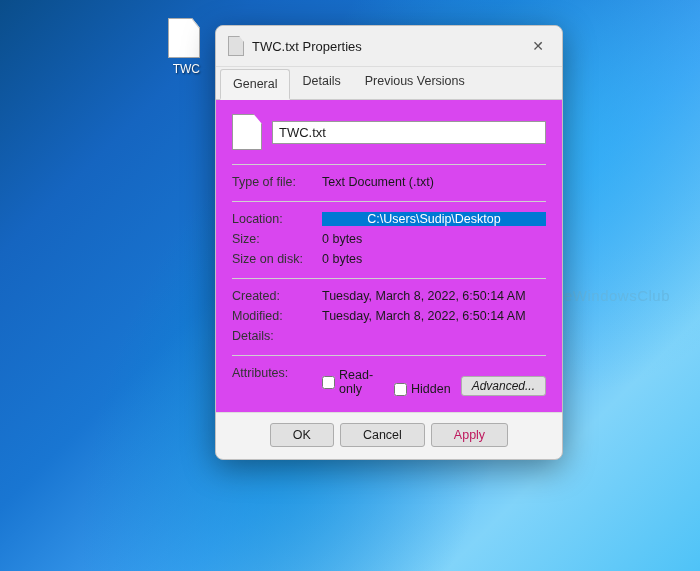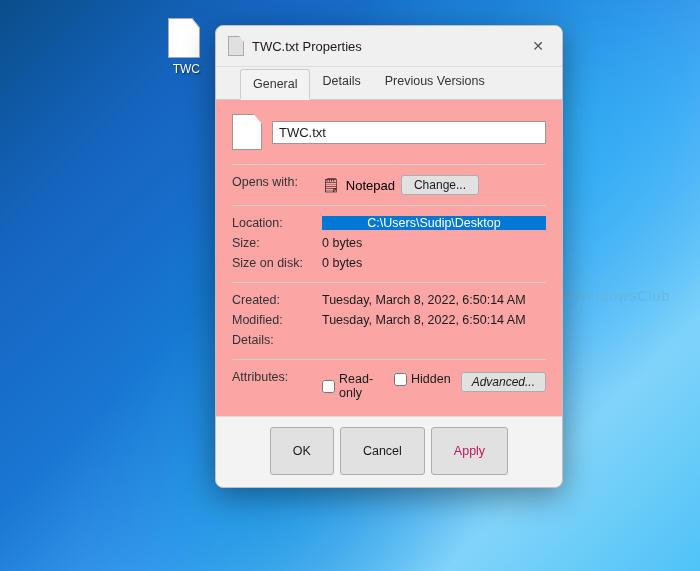--- a/index.html
+++ b/index.html
@@ -126,21 +126,21 @@
       border-radius: 4px;
       cursor: pointer;
       color: #555;
       font-size: 14px;
     }
 
     
     .tabs {
       display: flex;
       background: #f0f0f0;
-      padding: 0 24px;
+      padding: 0 4px;
       border-bottom: 1px solid #ccc;
     }
 
     .tab {
       padding: 7px 12px;
       cursor: pointer;
       font-size: 12.5px;
       color: #333;
       border-bottom: 2px solid transparent;
       margin-bottom: -1px;
@@ -152,21 +152,21 @@
       border-top: 1px solid #ccc;
       border-left: 1px solid #ccc;
       border-right: 1px solid #ccc;
       border-radius: 3px 3px 0 0;
       margin-top: 2px;
     }
 
     
     .content {
       padding: 14px 16px;
-      background: #fca5a5;
+      background: #d946ef;
     }
 
     
     .filename-row {
       display: flex;
       align-items: center;
       gap: 10px;
       margin-bottom: 14px;
     }
 
@@ -257,21 +257,21 @@
       cursor: pointer;
       font-size: 12px;
       font-family: inherit;
       color: #1a1a1a;
       font-style: italic;
     }
 
     
     .attributes-row {
       display: flex;
-      align-items: flex-start;
+      align-items: flex-end;
       gap: 10px;
       margin-top: 2px;
     }
 
     .checkbox-label {
       display: flex;
       align-items: center;
       gap: 4px;
       font-size: 12.5px;
       color: #1a1a1a;
@@ -287,21 +287,21 @@
     
     .dialog-footer {
       display: flex;
       justify-content: center;
       gap: 6px;
       padding: 10px 16px 12px;
       border-top: 1px solid #ddd;
     }
 
     .footer-btn {
-      padding: 16px 22px;
+      padding: 4px 22px;
       background: #e1e1e1;
       border: 1px solid #adadad;
       border-radius: 3px;
       cursor: pointer;
       font-size: 12.5px;
       font-family: inherit;
       color: #1a1a1a;
     }
 
     .footer-btn.disabled {
@@ -368,29 +368,27 @@
 
   <div class="content">
 
     <div class="filename-row">
       <div class="file-icon-large"></div>
       <input class="filename-input" type="text" value="TWC.txt" style="">
     </div>
 
     <hr class="separator">
 
-
-    <div class="info-row">
-      <span class="info-label">Opens with:</span>
-      <div class="opens-with-row">
-        <span class="notepad-icon">🗒</span>
-        <span>Notepad</span>
-        <button class="change-btn">Change...</button>
+    <div class="info-section">
+      <div class="info-row">
+        <span class="info-label">Type of file:</span>
+        <span class="info-value">Text Document (.txt)</span>
       </div>
     </div>
+
 
     <hr class="separator">
 
     <div class="info-row">
       <span class="info-label">Location:</span>
       <span class="info-value highlighted">C:\Users\Sudip\Desktop</span>
     </div>
 
     <div class="info-row">
       <span class="info-label">Size:</span>

